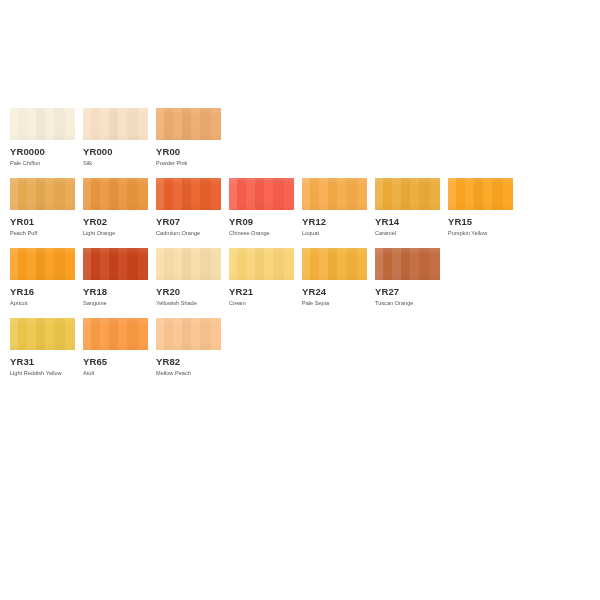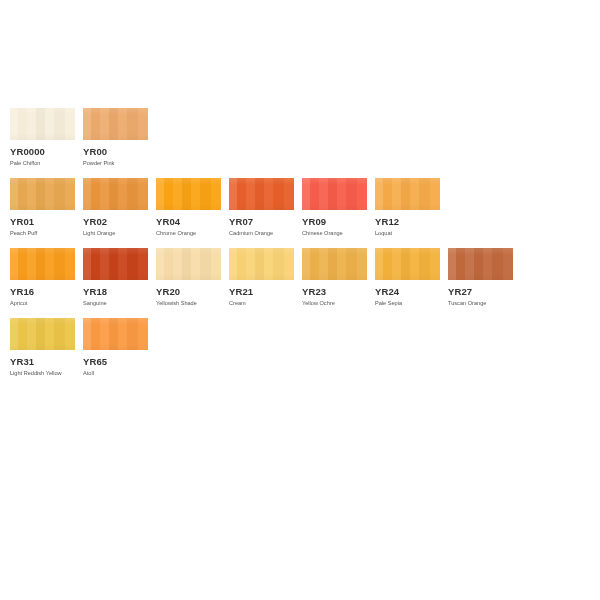--- a/index.html
+++ b/index.html
@@ -107,57 +107,67 @@
 
 <div id="palette-page">
 
   <div class="swatch-row">
     <div class="swatch-cell">
       <div class="swatch-chip" style="background-color: rgb(247, 238, 219);"></div>
       <span class="swatch-code">YR0000</span>
       <span class="swatch-name">Pale Chiffon</span>
     </div>
     <div class="swatch-cell">
+      <div class="swatch-chip" style="background-color: rgb(247, 224, 195);"></div>
+      <span class="swatch-code">YR000</span>
+      <span class="swatch-name">Silk</span>
+    </div>
+    <div class="swatch-cell">
       <div class="swatch-chip" style="background-color: rgb(237, 171, 109);"></div>
       <span class="swatch-code">YR00</span>
       <span class="swatch-name">Powder Pink</span>
     </div>
   </div>
 
   <div class="swatch-row">
     <div class="swatch-cell">
       <div class="swatch-chip" style="background-color: rgb(232, 169, 81);"></div>
       <span class="swatch-code">YR01</span>
       <span class="swatch-name">Peach Puff</span>
     </div>
     <div class="swatch-cell">
       <div class="swatch-chip" style="background-color: rgb(233, 149, 60);"></div>
       <span class="swatch-code">YR02</span>
       <span class="swatch-name">Light Orange</span>
     </div>
     <div class="swatch-cell">
-      <div class="swatch-chip" style="background-color: rgb(251, 164, 20);"></div>
-      <span class="swatch-code">YR04</span>
-      <span class="swatch-name">Chrome Orange</span>
-    </div>
-    <div class="swatch-cell">
       <div class="swatch-chip" style="background-color: rgb(232, 96, 42);"></div>
       <span class="swatch-code">YR07</span>
       <span class="swatch-name">Cadmium Orange</span>
     </div>
     <div class="swatch-cell">
       <div class="swatch-chip" style="background-color: rgb(248, 93, 74);"></div>
       <span class="swatch-code">YR09</span>
       <span class="swatch-name">Chinese Orange</span>
     </div>
     <div class="swatch-cell">
       <div class="swatch-chip" style="background-color: rgb(246, 171, 73);"></div>
       <span class="swatch-code">YR12</span>
       <span class="swatch-name">Loquat</span>
     </div>
+    <div class="swatch-cell">
+      <div class="swatch-chip" style="background-color: rgb(235, 171, 56);"></div>
+      <span class="swatch-code">YR14</span>
+      <span class="swatch-name">Caramel</span>
+    </div>
+    <div class="swatch-cell">
+      <div class="swatch-chip" style="background-color: rgb(251, 164, 32);"></div>
+      <span class="swatch-code">YR15</span>
+      <span class="swatch-name">Pumpkin Yellow</span>
+    </div>
   </div>
 
   <div class="swatch-row">
     <div class="swatch-cell">
       <div class="swatch-chip" style="background-color: rgb(249, 157, 28);"></div>
       <span class="swatch-code">YR16</span>
       <span class="swatch-name">Apricot</span>
     </div>
     <div class="swatch-cell">
       <div class="swatch-chip" style="background-color: rgb(201, 68, 26);"></div>
@@ -168,25 +178,20 @@
       <div class="swatch-chip" style="background-color: rgb(247, 220, 168);"></div>
       <span class="swatch-code">YR20</span>
       <span class="swatch-name">Yellowish Shade</span>
     </div>
     <div class="swatch-cell">
       <div class="swatch-chip" style="background-color: rgb(249, 211, 117);"></div>
       <span class="swatch-code">YR21</span>
       <span class="swatch-name">Cream</span>
     </div>
     <div class="swatch-cell">
-      <div class="swatch-chip" style="background-color: rgb(237, 177, 74);"></div>
-      <span class="swatch-code">YR23</span>
-      <span class="swatch-name">Yellow Ochre</span>
-    </div>
-    <div class="swatch-cell">
       <div class="swatch-chip" style="background-color: rgb(244, 178, 59);"></div>
       <span class="swatch-code">YR24</span>
       <span class="swatch-name">Pale Sepia</span>
     </div>
     <div class="swatch-cell">
       <div class="swatch-chip" style="background-color: rgb(193, 105, 61);"></div>
       <span class="swatch-code">YR27</span>
       <span class="swatch-name">Tuscan Orange</span>
     </div>
   </div>
@@ -195,15 +200,20 @@
     <div class="swatch-cell">
       <div class="swatch-chip" style="background-color: rgb(236, 198, 73);"></div>
       <span class="swatch-code">YR31</span>
       <span class="swatch-name">Light Reddish Yellow</span>
     </div>
     <div class="swatch-cell">
       <div class="swatch-chip" style="background-color: rgb(251, 154, 67);"></div>
       <span class="swatch-code">YR65</span>
       <span class="swatch-name">Atoll</span>
     </div>
+    <div class="swatch-cell">
+      <div class="swatch-chip" style="background-color: rgb(250, 196, 143);"></div>
+      <span class="swatch-code">YR82</span>
+      <span class="swatch-name">Mellow Peach</span>
+    </div>
   </div>
 
 </div>
 
 </body></html>

